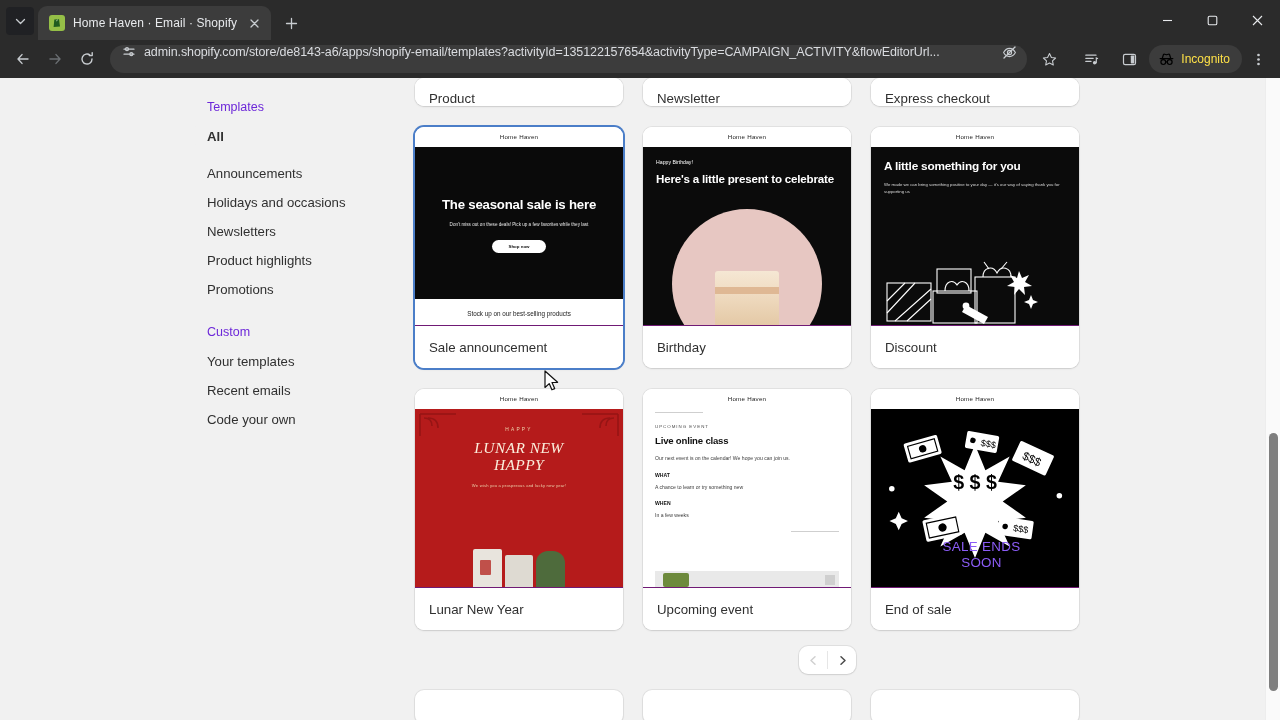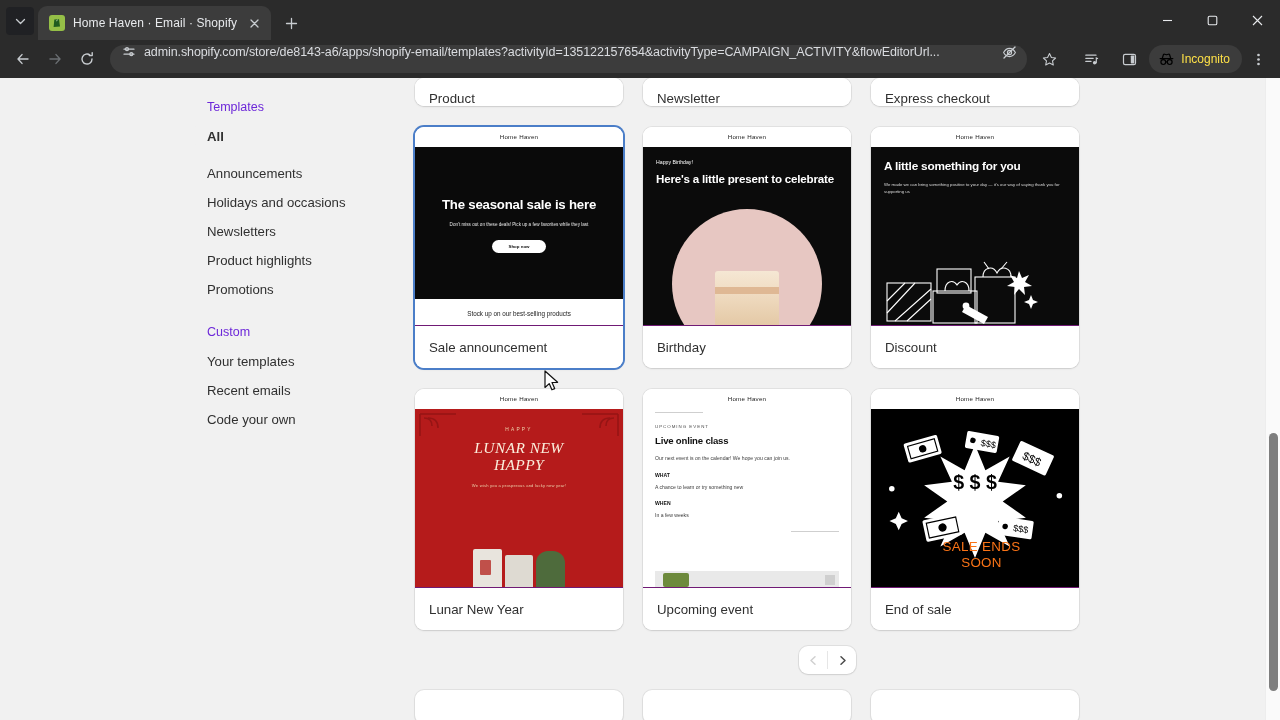--- a/index.html
+++ b/index.html
@@ -242,21 +242,21 @@
     position: absolute; left: 12px; right: 12px; bottom: 0; height: 16px;
     background: #e9e9e9;
   }
   .uc-img::before { content:''; position:absolute; left:8px; top:2px; width:26px; height:14px; background:#6d8a3c; border-radius:2px; }
   .uc-img::after { content:''; position:absolute; right:4px; top:4px; width:10px; height:10px; background:#cfcfcf; }
 
   
   .es-black { background: #000; height: 100%; position: relative; overflow: hidden; }
   .es-t {
     position: absolute; left: 0; right: 0; bottom: 16px;
-    text-align: center; color: #f97316; font-size: 13.4px;
+    text-align: center; color: #8b5cf6; font-size: 13.4px;
     font-weight: 400; line-height: 1.18; letter-spacing: .3px; padding-left: 13px;
   }
 
   
   .pager { display: flex; justify-content: center; padding: 16px 0 0 0; }
   .pager-inner {
     display: flex; background: #fff; border-radius: 9px; overflow: hidden;
     box-shadow: 0 0 0 1px rgba(0,0,0,.07), 0 1px 2px rgba(0,0,0,.08);
   }
   .pg-btn {

